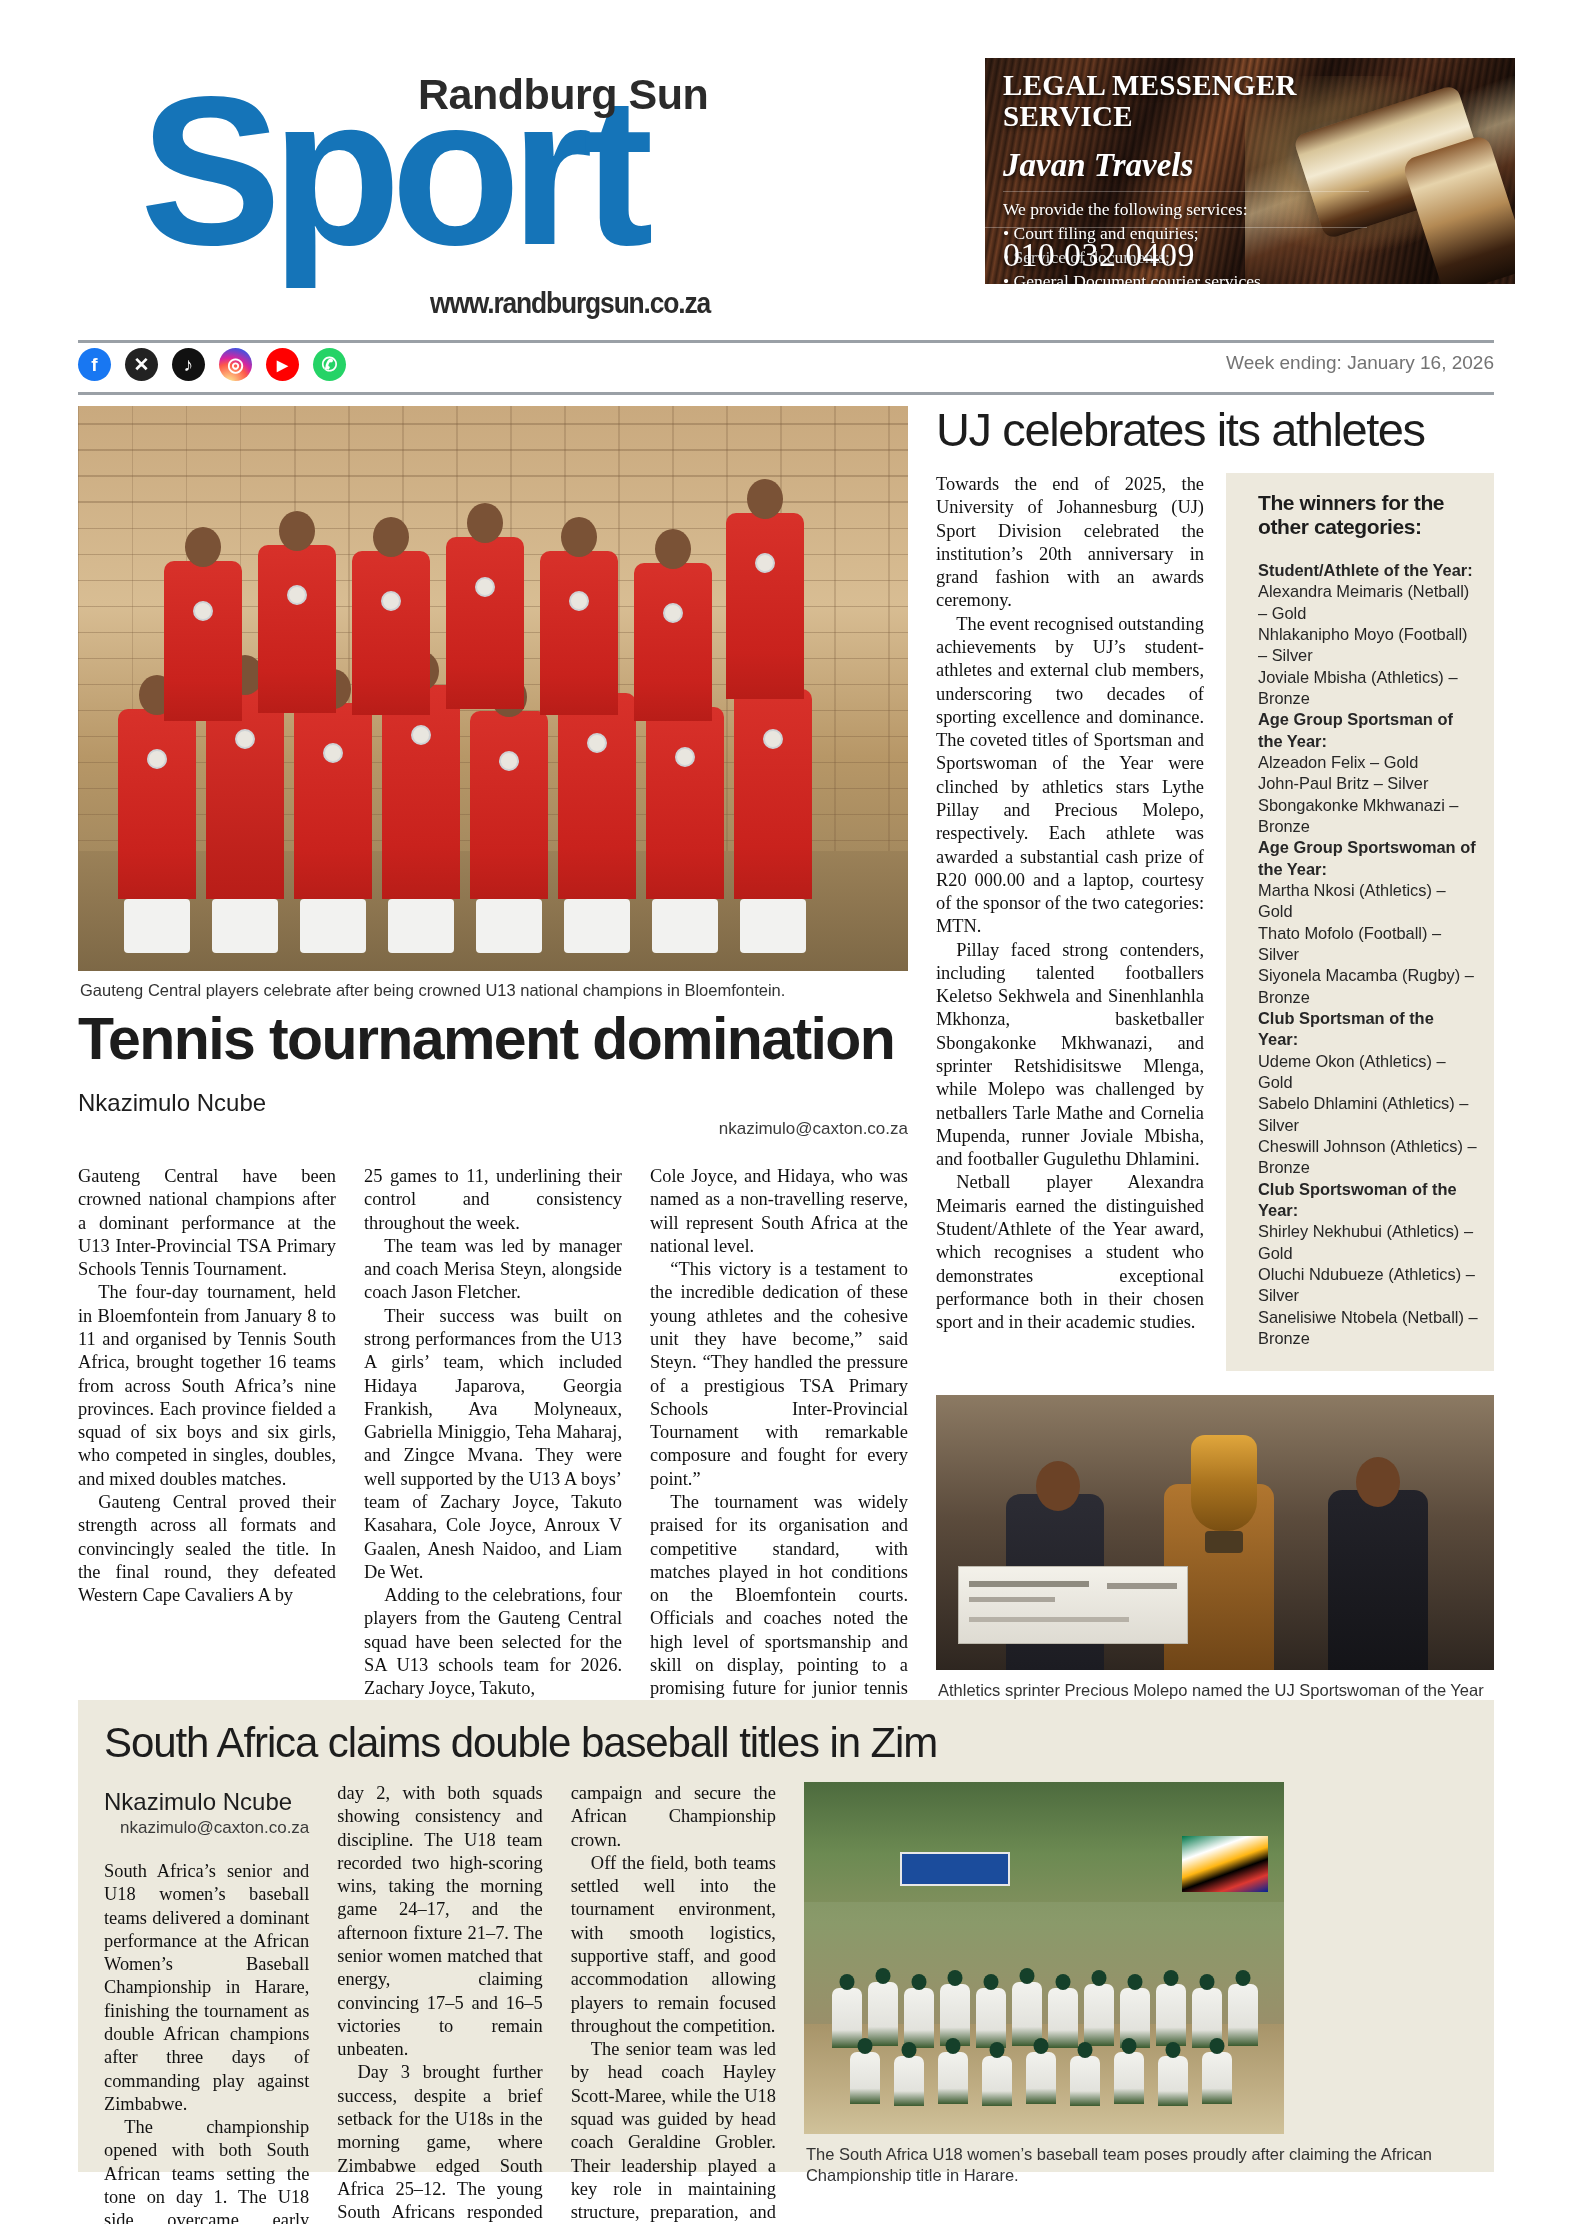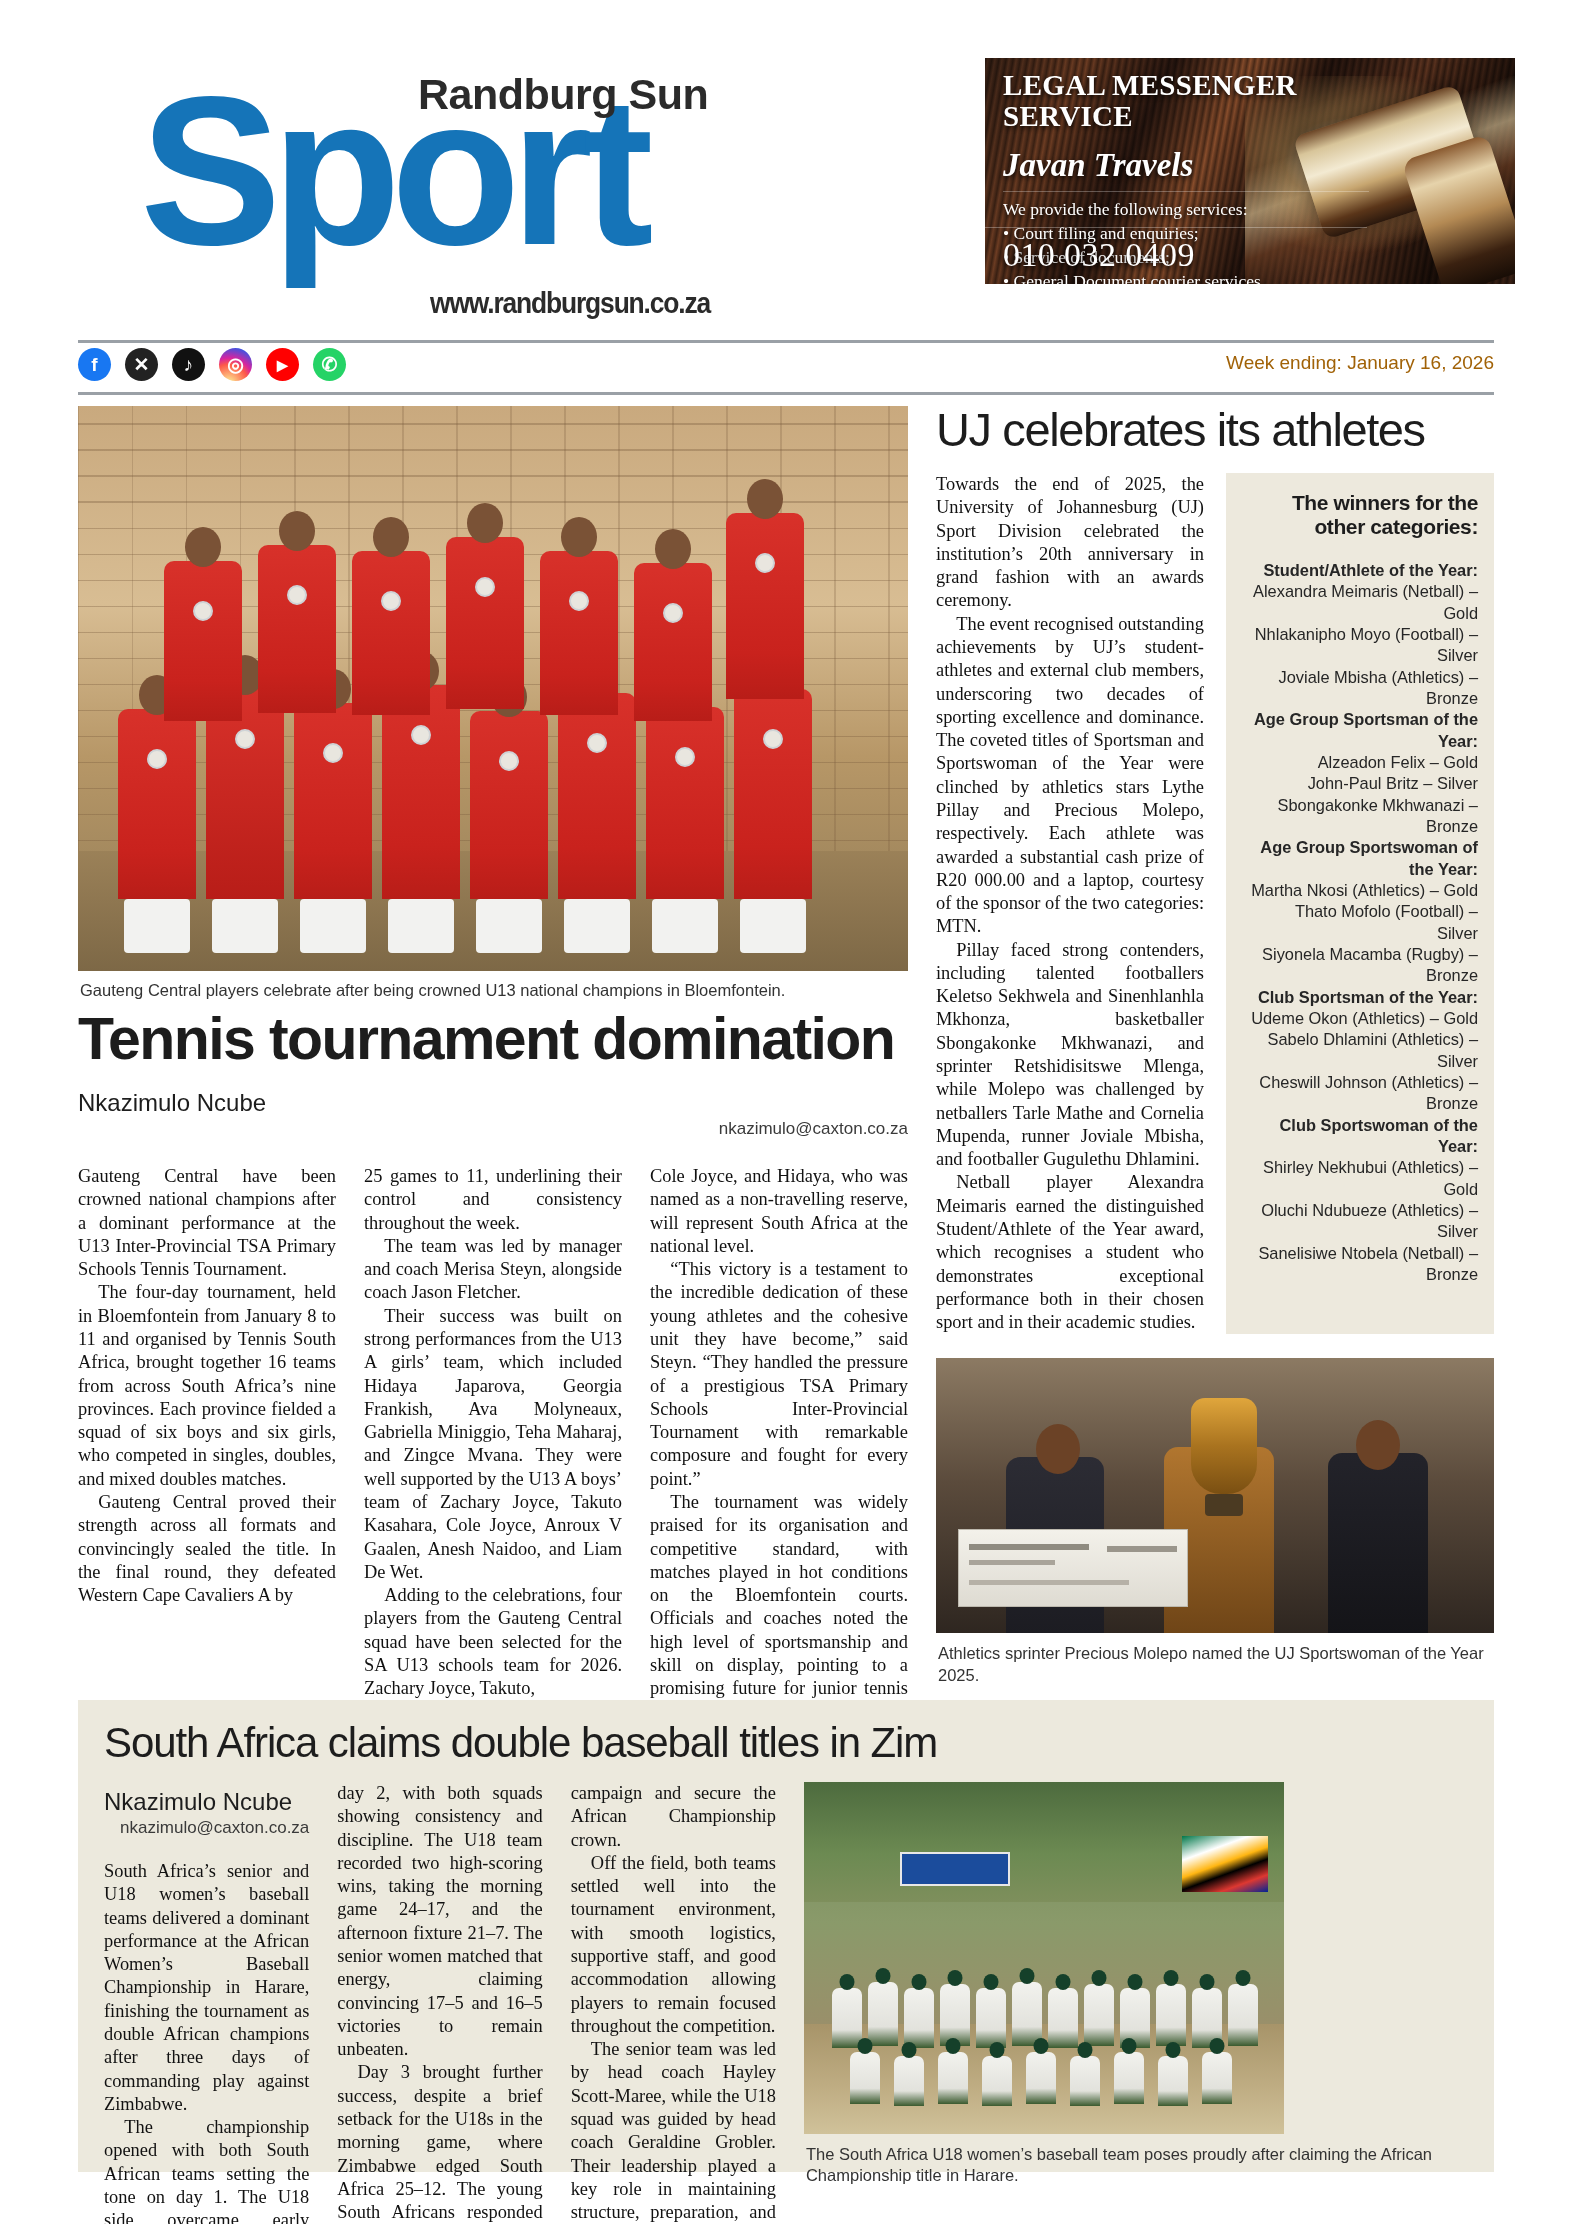--- a/index.html
+++ b/index.html
@@ -76,21 +76,21 @@
   .rule { position:absolute; left: 78px; right: 78px; height: 3px; background:#9aa0a6; }
   .social-bar { position:absolute; left: 78px; top: 348px; display:flex; align-items:center; gap: 14px; }
   .sicon { width: 33px; height: 33px; border-radius: 50%; display:flex; align-items:center;
            justify-content:center; color:#fff; font-weight:700; font-size:19px; }
   .s-fb { background:#1877f2; }
   .s-x  { background:#222; }
   .s-tt { background:#111; }
   .s-ig { background: radial-gradient(circle at 30% 107%, #fdf497 0%, #fd5949 45%, #d6249f 60%, #285AEB 90%); }
   .s-yt { background:#ff0000; }
   .s-wa { background:#25d366; }
-  .weekend { position:absolute; right: 78px; top: 352px; font-size: 19px; color:#a16207; }
+  .weekend { position:absolute; right: 78px; top: 352px; font-size: 19px; color:#737373; }
 
   
   .main { position:absolute; left: 78px; top: 406px; width: 1416px; }
 
   
   .left-col { position:absolute; left: 0; top: 0; width: 830px; }
   .photo1 {
     width: 830px; height: 565px; position:relative; overflow:hidden;
     background: linear-gradient(180deg,#c9a97e 0%, #d8bd93 35%, #b79767 62%, #8f7a55 100%);
   }
@@ -126,21 +126,21 @@
               color:#111; text-align: justify; }
   .bodytext p { text-indent: 1.1em; }
   .bodytext p.first { text-indent: 0; }
 
   
   .right-col { position:absolute; left: 858px; top: 0; width: 558px; }
   .head-uj { font-size: 47px; font-weight: 400; color:#1d1d1d; letter-spacing:-1.4px;
              line-height:1.0; white-space:nowrap; }
   .uj-grid { display:flex; gap: 22px; margin-top: 20px; }
   .uj-text { width: 268px; }
-  .winners-box { width: 268px; background:#ede9dd; padding: 18px 16px 22px 24px; text-align: right; }
+  .winners-box { width: 268px; background:#ede9dd; padding: 18px 16px 22px 32px; }
   .winners-title { font-size: 21px; font-weight: 700; color:#1d1d1d; line-height:1.12; letter-spacing:-0.4px; }
   .winners-list { margin-top: 22px; font-size: 16.4px; line-height: 1.30; color:#262626; }
   .winners-list .cat { font-weight: 700; display:block; }
   .winners-list .ent { display:block; }
 
   .photo2 { margin-top: 24px; width: 558px; height: 275px; position:relative; overflow:hidden;
             background: linear-gradient(180deg,#6f5d4c 0%,#4e3f34 55%,#2b231d 100%); }
   .p2-back { position:absolute; inset:0;
              background: linear-gradient(180deg,#8c7a63 0%, #5b4b3c 45%, #2e2620 100%); }
   .p2-person { position:absolute; bottom:0; border-radius: 14px 14px 0 0; }

